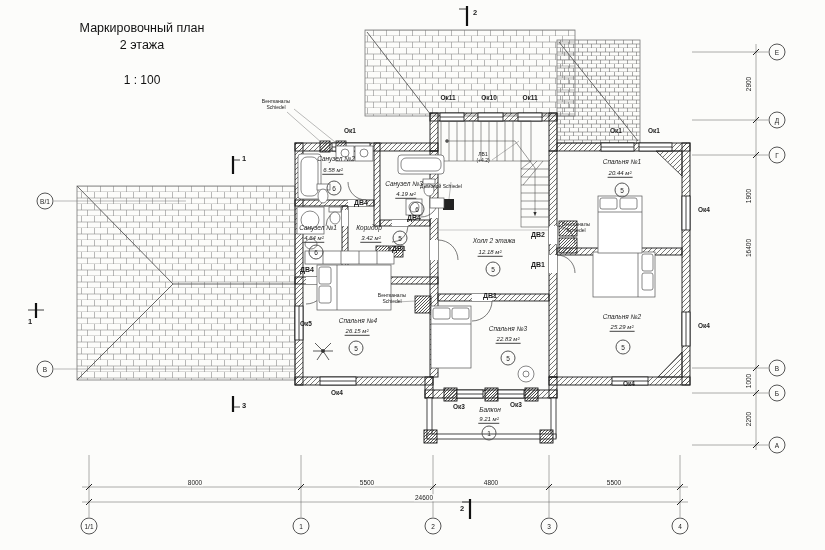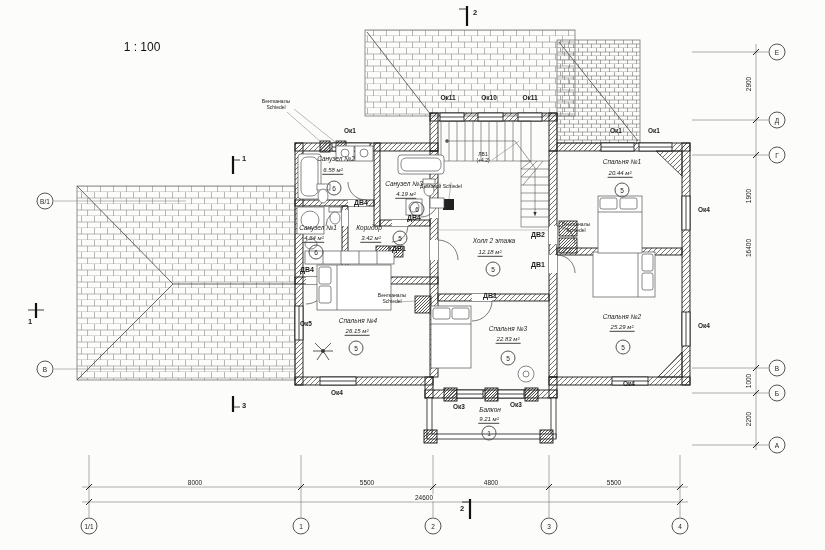--- a/index.html
+++ b/index.html
@@ -264,20 +264,22 @@
       <path d="M233 156V174" stroke-width="2.2"></path>
         <path d="M233 160H240" stroke-width="0.8"></path>
       <path d="M36 303V318" stroke-width="2.2"></path>
         <path d="M28 310H44" stroke-width="0.8"></path>
       <path d="M233 396V412" stroke-width="2.2"></path>
         <path d="M233 407H240" stroke-width="0.8"></path>
     </g>
   </svg>
 
   <div class="titleblock">
+    <div>Маркировочный план</div>
+    <div>2 этажа</div>
     <div class="scale">1 : 100</div>
   </div>
 
   <div id="labels">
       <div class="lbl room-name" style="left: 336px; top: 159px;">Санузел №2</div>
       <div class="lbl room-area" style="left: 333px; top: 171px;">6.58 м²</div>
       <div class="lbl room-mark" style="left: 334px; top: 188px;">6</div>
       <div class="lbl room-name" style="left: 404px; top: 184px;">Санузел №3</div>
       <div class="lbl room-area" style="left: 406px; top: 195px;">4.19 м²</div>
       <div class="lbl room-mark" style="left: 417px; top: 209px;">6</div>

